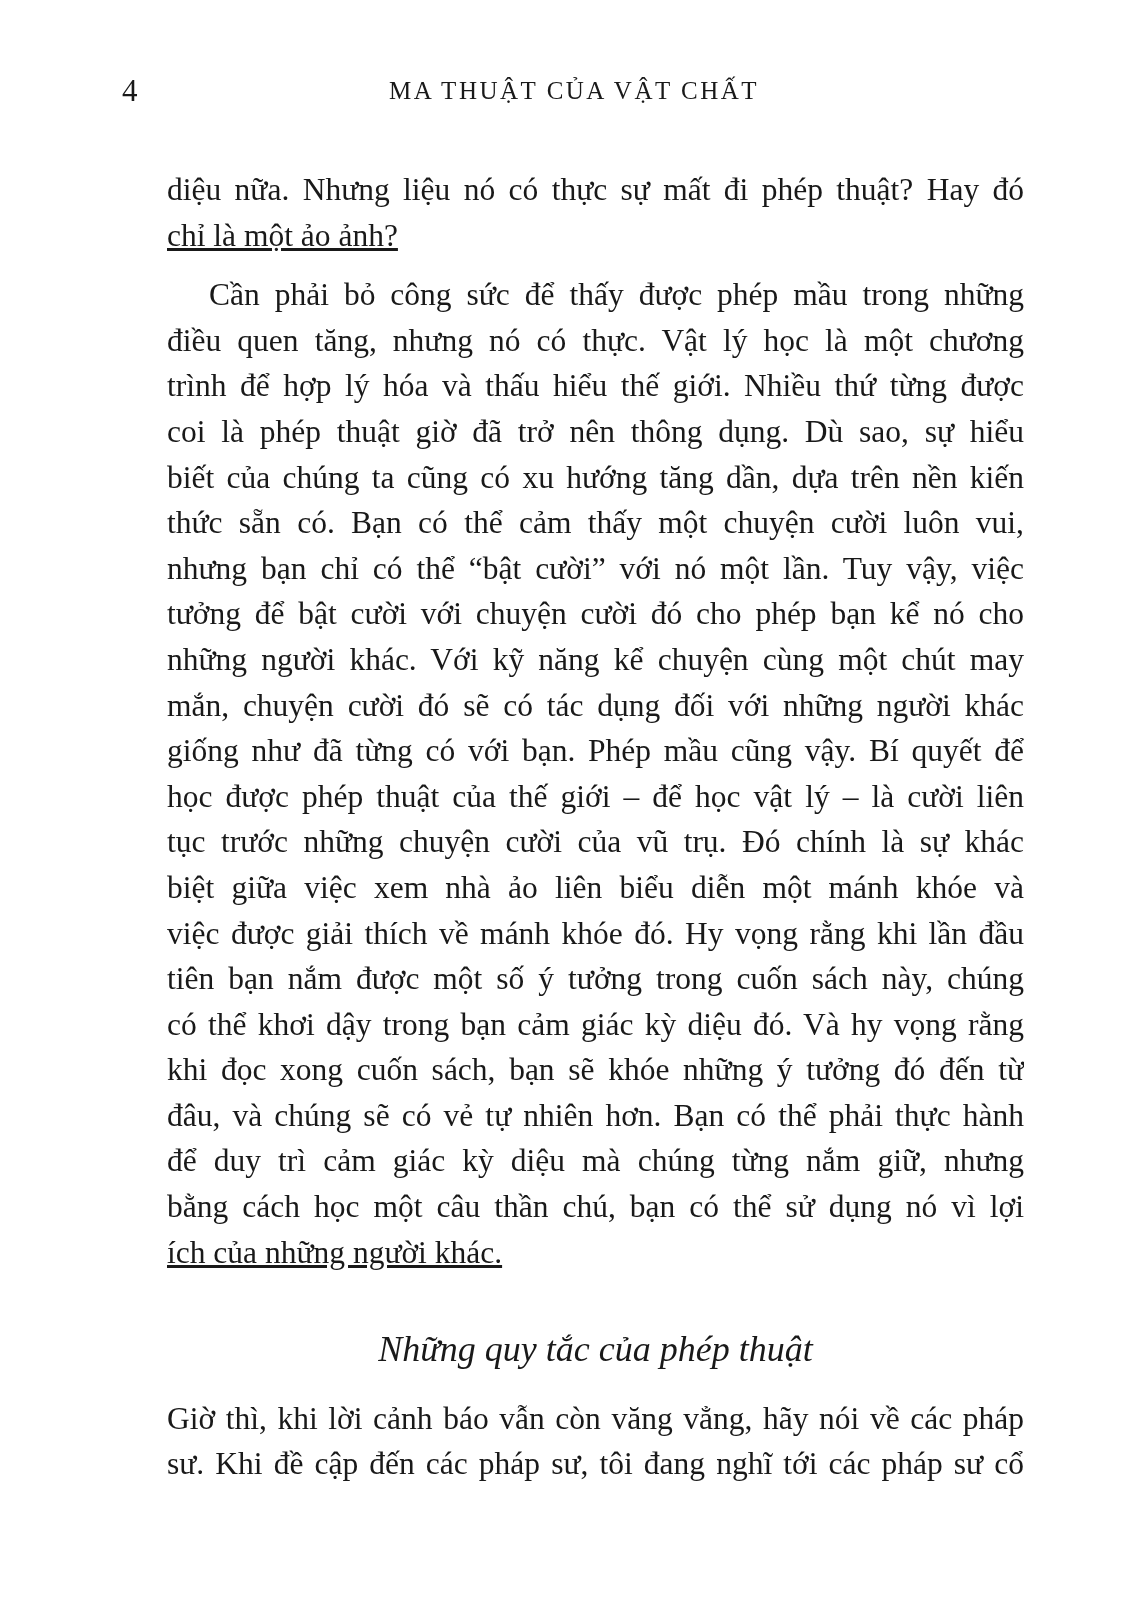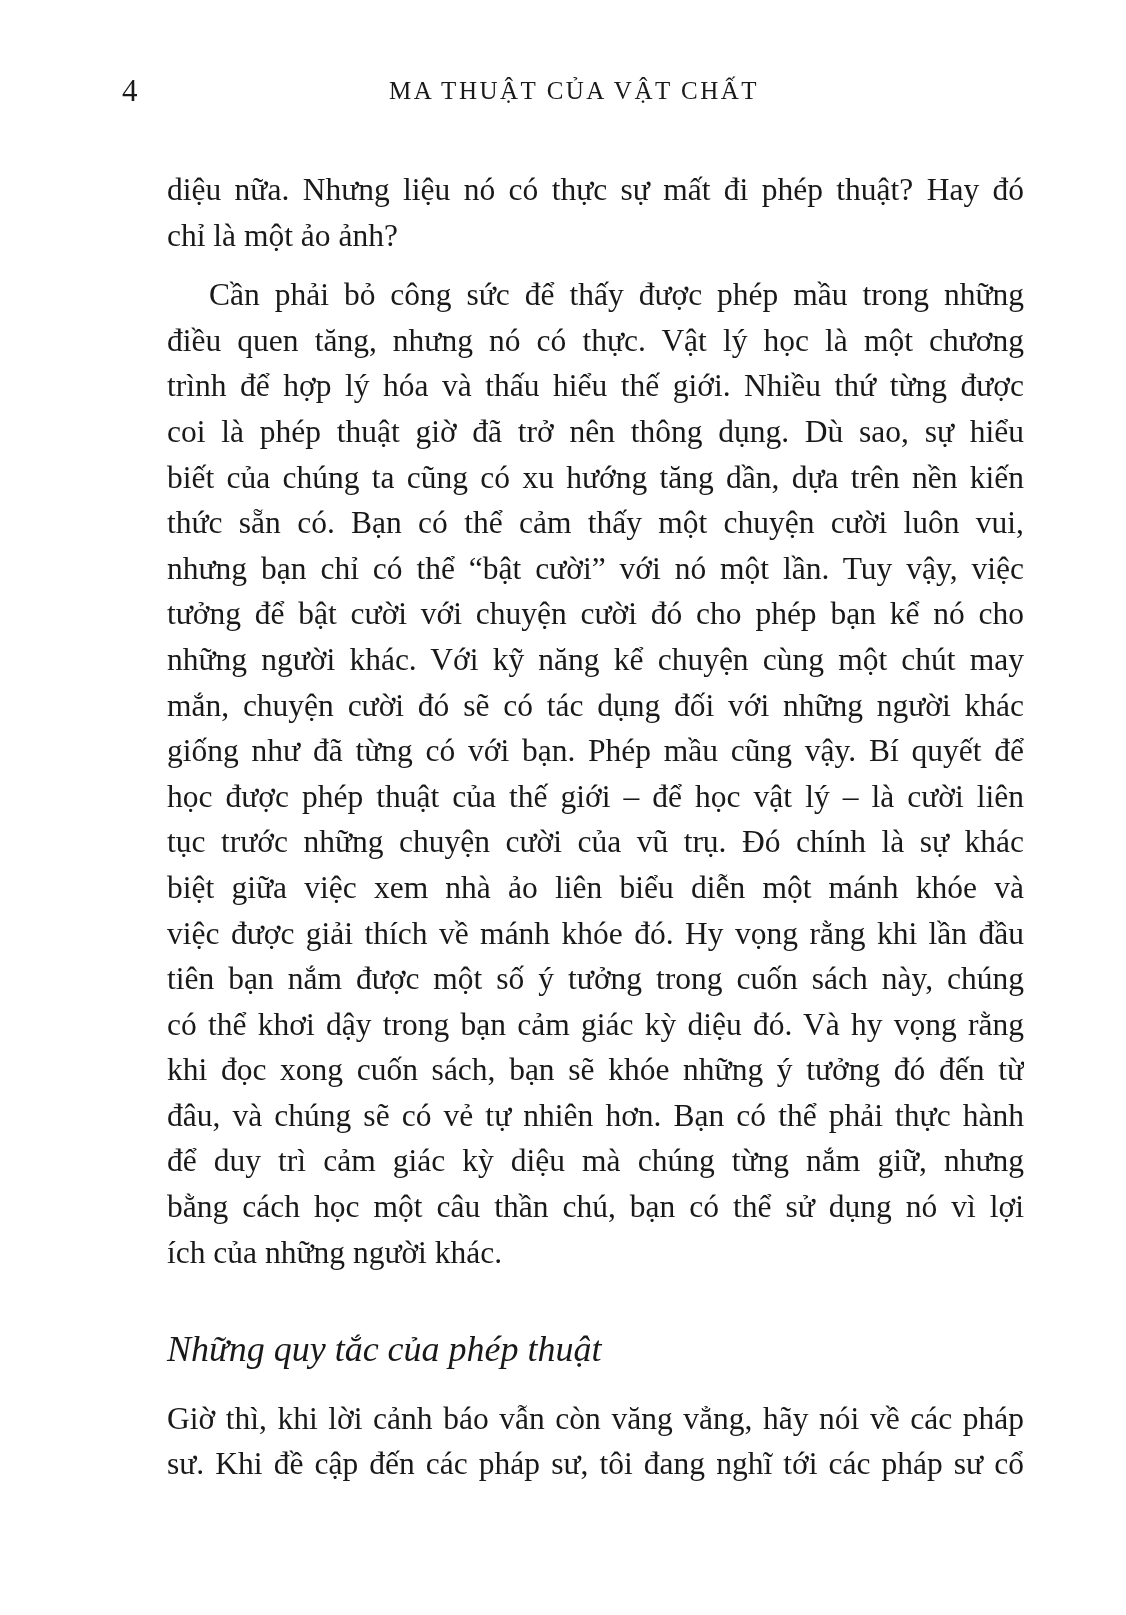--- a/index.html
+++ b/index.html
@@ -58,31 +58,33 @@
   .line {
     display: block;
     height: 45.6px;
     overflow: hidden;
     text-align: justify;
     text-align-last: justify;
   }
   .line.last {
     text-align: center;
     text-align-last: left;
+    text-decoration: underline;
   }
   .line.first-indent {
     padding-left: 42px;
   }
   .section-heading {
     margin: 52px 0 23px 0;
     height: 45.6px;
     font-size: 36px;
     line-height: 45.6px;
     font-style: italic;
     font-weight: normal;
+    text-align: center;
   }
 </style>
 </head>
 <body>
 
 <div class="page">
 
   <header class="running-header">
     <span class="page-num">4</span>
     <span class="running-title">MA THUẬT CỦA VẬT CHẤT</span>

